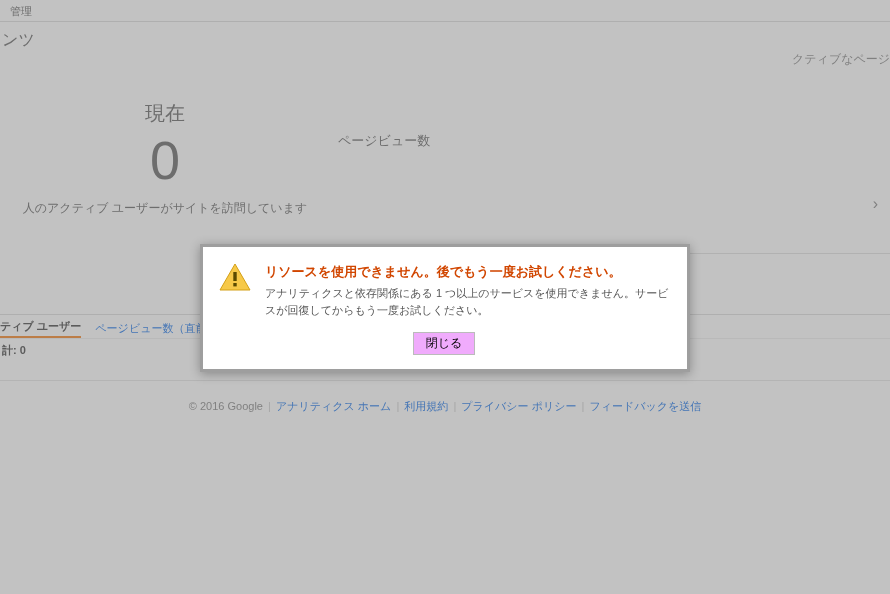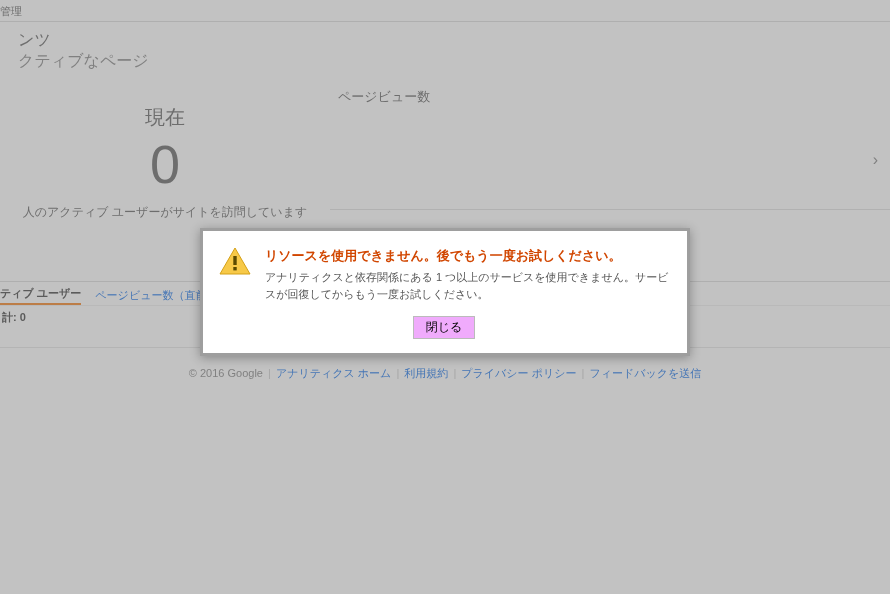--- a/index.html
+++ b/index.html
@@ -16,37 +16,38 @@
       overflow: hidden;
     }
     .page-wrap {
       width: 100%;
       height: 100%;
       position: relative;
     }
     .top-bar {
       height: 22px;
       border-bottom: 1px solid #ddd;
+      padding-left: 10px;
       font-size: 11px;
       color: #666;
       line-height: 22px;
     }
     .subtitle-row {
       padding: 8px 0 4px 0;
-      margin-left: 16px;
     }
     .subtitle-main {
       font-size: 16px;
       color: #666;
       padding-left: 2px;
     }
     .subtitle-sub {
-      font-size: 16px;
+      font-size: 12px;
       color: #888;
       padding-left: 2px;
+      text-align: right;
     }
     .content-area {
       display: flex;
       width: 100%;
     }
     .left-pane {
       width: 330px;
       text-align: center;
       padding-top: 28px;
     }
@@ -68,20 +69,21 @@
     .right-pane {
       flex: 1;
       position: relative;
       padding-top: 12px;
     }
     .pv-title {
       font-size: 13px;
       color: #656565;
       margin-left: 8px;
       padding-bottom: 4px;
+      margin-top: 48px;
     }
     .pv-header-row {
       display: flex;
       border-top: 1px solid #e0e0e0;
       font-size: 11px;
       color: #888;
     }
     .pv-header-cell {
       padding: 6px 8px;
     }
@@ -151,21 +153,21 @@
     }
     
     .overlay {
       position: absolute;
       inset: 0;
       background: rgba(120,120,120,0.45);
     }
     .dialog {
       position: absolute;
       left: 50%;
-      top: 228px;
+      top: 244px;
       transform: translateX(-50%);
       width: 490px;
       background: #fff;
       border: 3px solid #9e9e9e;
       box-shadow: 0 2px 10px rgba(0,0,0,0.3);
       padding: 16px 18px 14px 16px;
     }
     .dialog-body {
       display: flex;
       gap: 14px;

